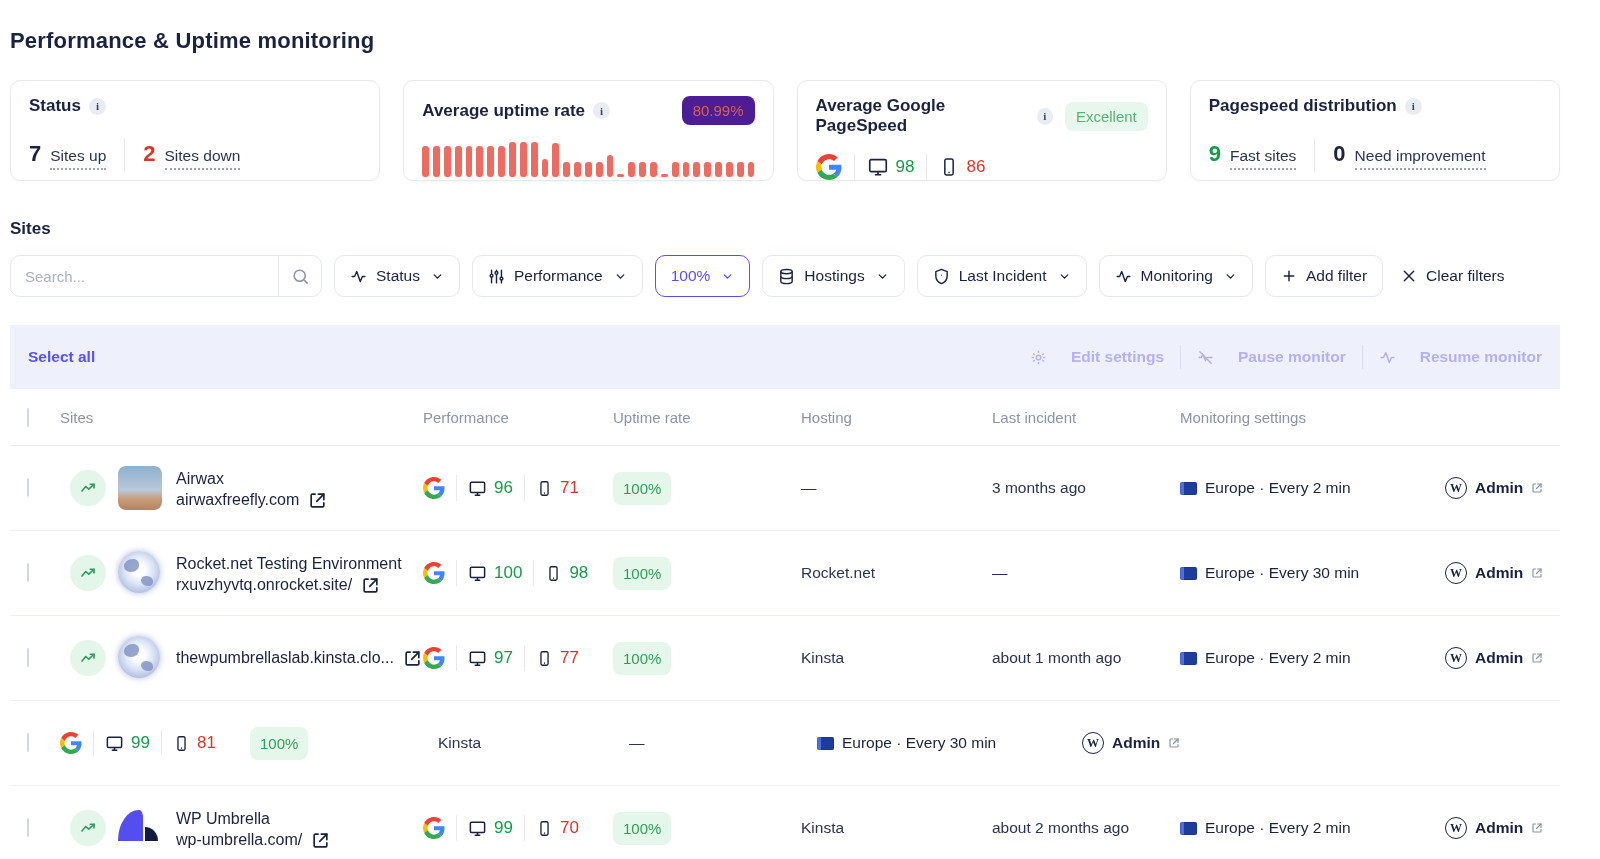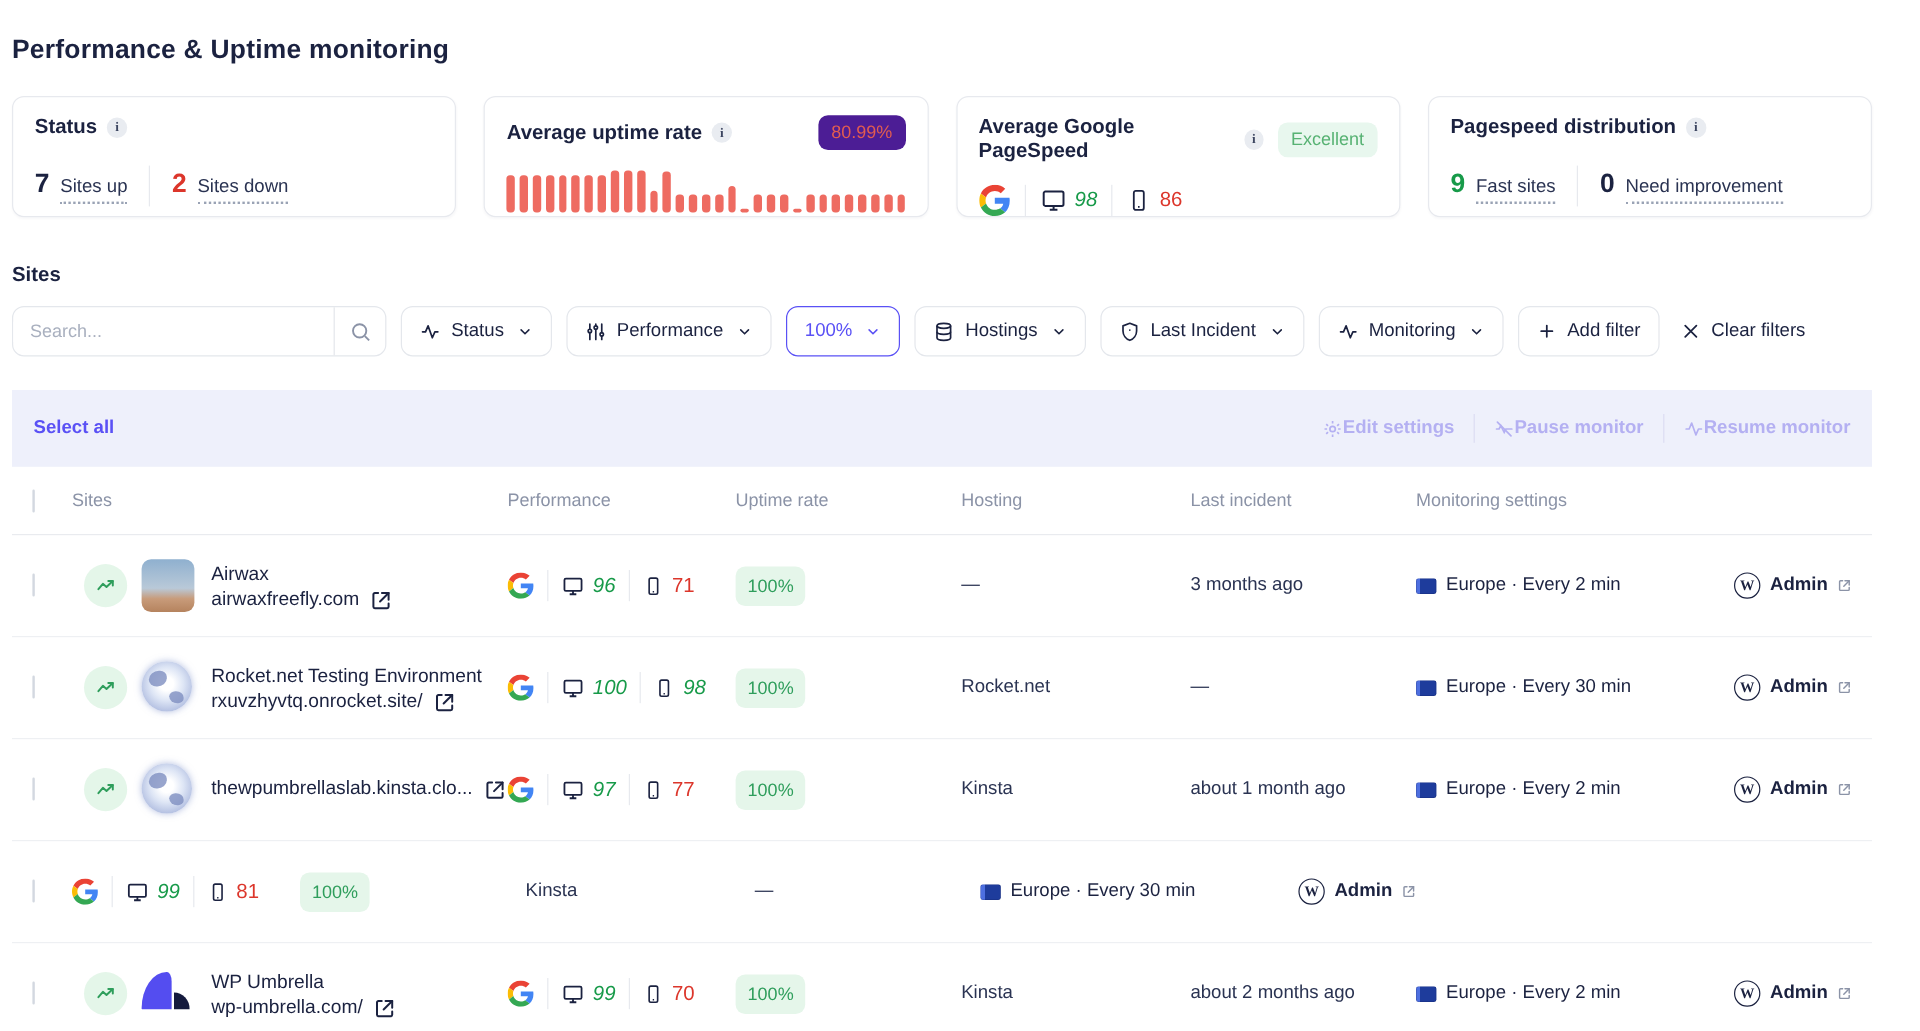--- a/index.html
+++ b/index.html
@@ -28,21 +28,21 @@
   .stat-num.red { color:#dc362b; } .stat-num.green { color:#179a49; }
   .stat-label { font-size:15.5px; color:#2a3352; padding-bottom:3px;
     border-bottom:2px dotted #9aa3b5; }
   .vdiv { width:1px; height:34px; background:#e7e9ee; }
 
   .bars { display:flex; align-items:flex-end; gap:4px; height:40px; margin-top:12px; }
   .bar { flex:1; background:#ee6b61; border-radius:3px; min-height:3px; }
 
   .ps-row { display:flex; align-items:center; gap:12px; margin-top:18px; }
   .score { font-size:17px; font-weight:400; }
-  .score.good { color:#179a49;font-style:italic; } .score.bad { color:#dc362b; }
+  .score.good { color:#179a49; } .score.bad { color:#dc362b; }
   .mini-vdiv { width:1px; height:26px; background:#e7e9ee; }
   .dev { display:flex; align-items:center; gap:7px; }
 
   
   .sites-title { font-size:17px; font-weight:700; margin-top:38px; }
   .filters { display:flex; align-items:center; gap:12px; margin-top:16px; }
   .search-box { width:312px; height:42px; border:1px solid #e4e7ec; border-radius:10px;
     display:flex; align-items:center; overflow:hidden; }
   .search-box input { flex:1; border:0; outline:0; padding:0 14px; font-size:15px;
     font-family:"Liberation Sans", sans-serif; color:#1b2240; }
@@ -54,21 +54,21 @@
     color:#1b2240; cursor:pointer; white-space:nowrap; }
   .fbtn.active { border:1.5px solid #5a51f5; color:#5a51f5; }
   .fbtn.plain { border:0; padding:0 6px; }
   .chev { margin-left:2px; }
 
   
   .bulk-bar { margin-top:28px; height:64px; background:#eef0fb; display:flex; align-items:center;
     padding:0 18px; }
   .select-all { color:#5a51f5; font-size:15.5px; font-weight:700; cursor:pointer; }
   .bulk-actions { display:flex; align-items:center; gap:16px; }
-  .bulk-action { display:flex; align-items:center; gap:0; color:#b4b0f2; font-size:15.5px;
+  .bulk-action { display:flex; align-items:center; gap:24px; color:#b4b0f2; font-size:15.5px;
     font-weight:700; cursor:default; }
   .bulk-sep { width:1px; height:24px; background:#dbdcf2; }
 
   
   .thead { display:flex; align-items:center; height:57px; border-bottom:1px solid #e9ebef;
     color:#8b93a7; font-size:15px; padding-left:17px; }
   .row { display:flex; align-items:center; height:85px; border-bottom:1px solid #eef0f3;
     padding-left:17px; }
   .col-check { width:33px; } .col-site { width:363px; display:flex; align-items:center; }
   .col-perf { width:190px; } .col-uptime { width:188px; } .col-host { width:191px; }

